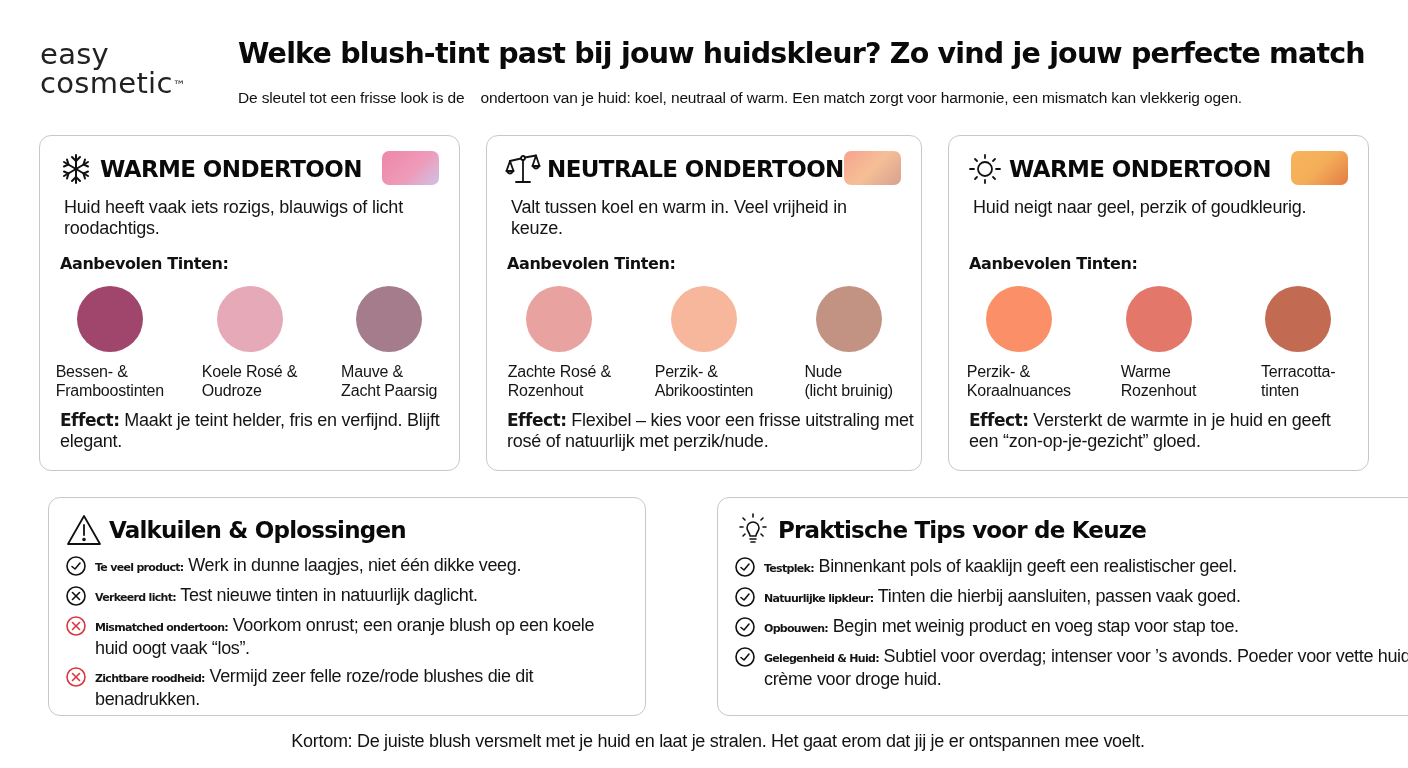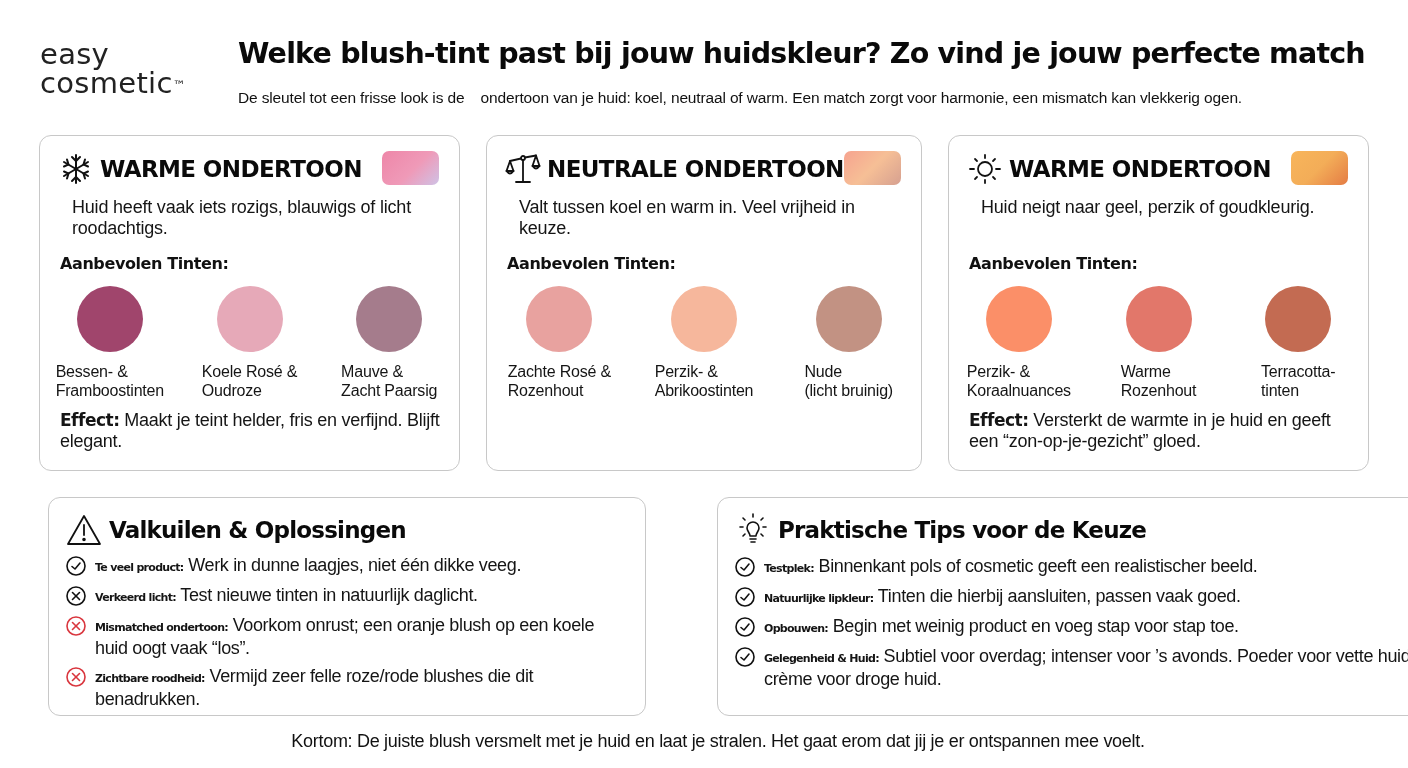--- a/index.html
+++ b/index.html
@@ -20,21 +20,21 @@
   #card-warm { left: 948px; width: 421px; }
 
   .tone-head { position: absolute; left: 18px; top: 16px; display: flex; align-items: center; height: 34px; }
   .tone-head svg { width: 36px; height: 34px; margin-right: 6px; }
   .tone-title { font-family: "DejaVu Sans", sans-serif; font-weight: bold; font-size: 23px; letter-spacing: -0.6px; color: #0a0a0a; white-space: nowrap; }
   .tone-chip { position: absolute; top: 15px; width: 57px; height: 34px; border-radius: 7px; }
   #card-cool .tone-chip { right: 20px; background: linear-gradient(135deg, #ee86a8 0%, #ef9ab8 55%, #cfc2e6 100%); }
   #card-neutral .tone-chip { right: 20px; background: linear-gradient(135deg, #f6a38f 0%, #f6bf96 50%, #d6a090 100%); }
   #card-warm .tone-chip { right: 20px; background: linear-gradient(135deg, #f8b55b 0%, #f3ad58 50%, #e47c44 100%); }
 
-  .tone-desc { position: absolute; left: 32px; right: 20px; top: 61px; font-size: 18px; line-height: 21px; color: #151515; letter-spacing: -0.2px; }
+  .tone-desc { position: absolute; left: 24px; right: 20px; top: 61px; font-size: 18px; line-height: 21px; color: #151515; letter-spacing: -0.2px; }
   .tone-rec { position: absolute; left: 20px; top: 118px; font-family: "DejaVu Sans", sans-serif; font-weight: bold; font-size: 16px; letter-spacing: -0.4px; color: #111; }
 
   .swatches { position: absolute; left: 0; right: 0; top: 150px; display: flex; }
   .swatch { flex: 1; display: flex; flex-direction: column; align-items: center; }
   .swatch .dot { width: 66px; height: 66px; border-radius: 50%; }
   .swatch .lbl { margin-top: 10px; font-size: 16px; line-height: 19px; color: #151515; letter-spacing: -0.2px; white-space: pre-line; }
 
   .tone-effect { position: absolute; left: 20px; right: 4px; top: 274px; font-size: 18px; line-height: 21px; color: #151515; letter-spacing: -0.25px; }
   .tone-effect b { font-family: "DejaVu Sans", sans-serif; font-weight: bold; font-size: 17px; letter-spacing: -0.5px; }
 
@@ -129,20 +129,21 @@
         <div class="dot" style="background: rgb(246, 183, 156);"></div>
         <div class="lbl">Perzik- &amp;
 Abrikoostinten</div>
       </div>
     <div class="swatch">
         <div class="dot" style="background: rgb(194, 146, 131);"></div>
         <div class="lbl">Nude
 (licht bruinig)</div>
       </div>
   </div>
+  <p class="tone-effect"><b>Effect:</b><span> Flexibel – kies voor een frisse uitstraling met rosé of natuurlijk met perzik/nude.</span></p>
 </section>
 
 <section class="card tone-card" id="card-warm">
   <div class="tone-head">
     <svg viewBox="0 0 36 34" fill="none" stroke="#111" stroke-width="1.8" stroke-linecap="round">
       <circle cx="18" cy="17" r="7"></circle>
       <line x1="18" y1="3" x2="18" y2="6"></line>
         <line x1="18" y1="28" x2="18" y2="31"></line>
       <line x1="3" y1="17" x2="7" y2="17"></line>
         <line x1="29" y1="17" x2="33" y2="17"></line>
@@ -235,21 +236,21 @@
         <line x1="29" y1="24" x2="27" y2="22"></line>
     </svg>
     <h2 class="info-title">Praktische Tips voor de Keuze</h2>
   </div>
   <ul class="info-list" style="top:58px">
     <li>
       <svg class="ic" viewBox="0 0 22 22" fill="none" stroke="#111" stroke-width="1.6" stroke-linecap="round" stroke-linejoin="round">
           <circle cx="11" cy="11" r="9"></circle>
           <polyline points="7,11.5 10,14 15,8"></polyline>
         </svg>
-      <span><b>Testplek:</b><span> Binnenkant pols of cosmetic geeft een realistischer beeld.</span></span>
+      <span><b>Testplek:</b><span> Binnenkant pols of kaaklijn geeft een realistischer geel.</span></span>
     </li>
     <li>
       <svg class="ic" viewBox="0 0 22 22" fill="none" stroke="#111" stroke-width="1.6" stroke-linecap="round" stroke-linejoin="round">
           <circle cx="11" cy="11" r="9"></circle>
           <polyline points="7,11.5 10,14 15,8"></polyline>
         </svg>
       <span><b>Natuurlijke lipkleur:</b><span> Tinten die hierbij aansluiten, passen vaak goed.</span></span>
     </li>
     <li>
       <svg class="ic" viewBox="0 0 22 22" fill="none" stroke="#111" stroke-width="1.6" stroke-linecap="round" stroke-linejoin="round">

